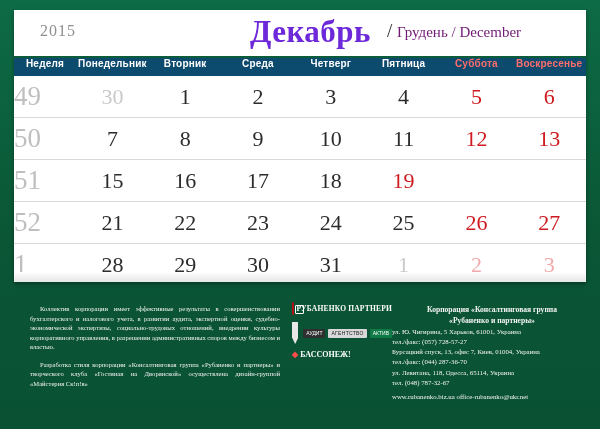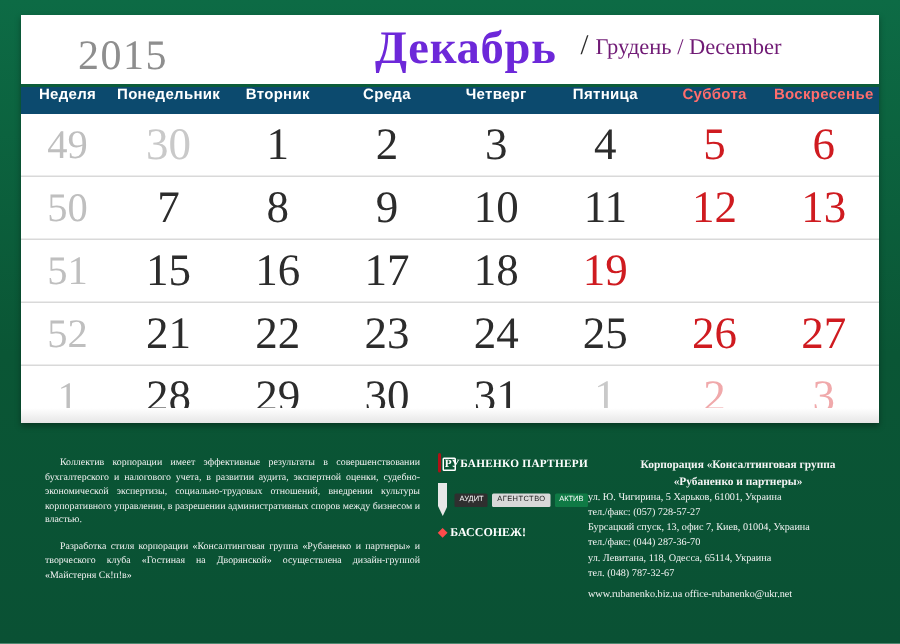--- a/index.html
+++ b/index.html
@@ -29,22 +29,22 @@
     background:linear-gradient(180deg,#ffffff 0%,#e6e6e6 100%);
   }
   
   .titlebar{
     position:relative;
     height:46px;
     border-bottom:2px solid #0b5c3a;
     background:#fff;
   }
   .year{
-    position:absolute;left:38px;top:12px;
-    font-size:28px;color:#8e8e8e;letter-spacing:1px;
+    position:absolute;left:26px;top:12px;
+    font-size:16px;color:#8e8e8e;letter-spacing:1px;
     font-family:"Liberation Serif", serif;
   }
   .month-main{
     position:absolute;left:236px;top:4px;
     font-size:31px;font-weight:bold;color:#6d28d9;
     font-family:"Liberation Serif", serif;
     letter-spacing:.5px;
   }
   .month-sub{
     position:absolute;left:383px;top:14px;
@@ -74,29 +74,29 @@
   .grid{position:relative;}
   .wrow{
     display:flex;
     height:41px;
     align-items:center;
     border-bottom:1px solid #d9d9d9;
   }
   .wrow.last{border-bottom:none;}
   .wnum{
     width:62px;
-    text-align:center;
+    text-align:left;
     font-size:27px;
     color:#bfbfbf;
     font-family:"Liberation Serif", serif;
   }
   .cell{
     width:72.8px;
     text-align:center;
-    font-size:30px;
+    font-size:22px;
     color:#2c2c2c;
     font-family:"Liberation Serif", serif;
   }
   .cell.red{color:#cf1b20;}
   .cell.muted{color:#c9c9c9;}
   .cell.muted-red{color:#f0a9ab;}
   
   .sheet .grid{border-top:none;}
   
   .bottom{

